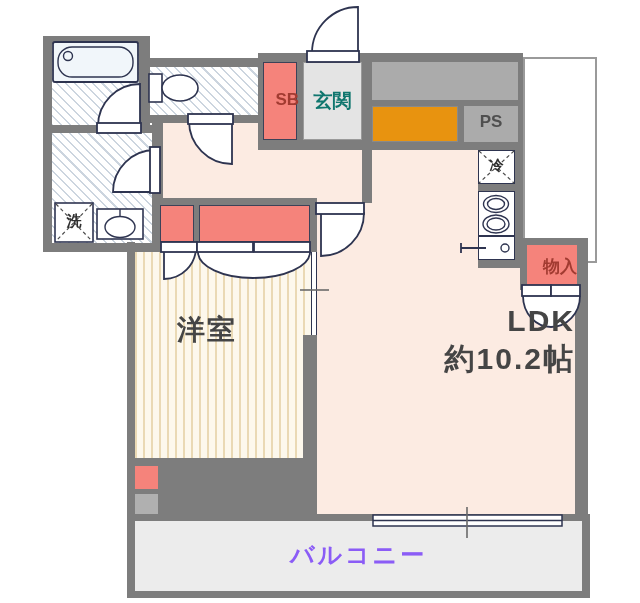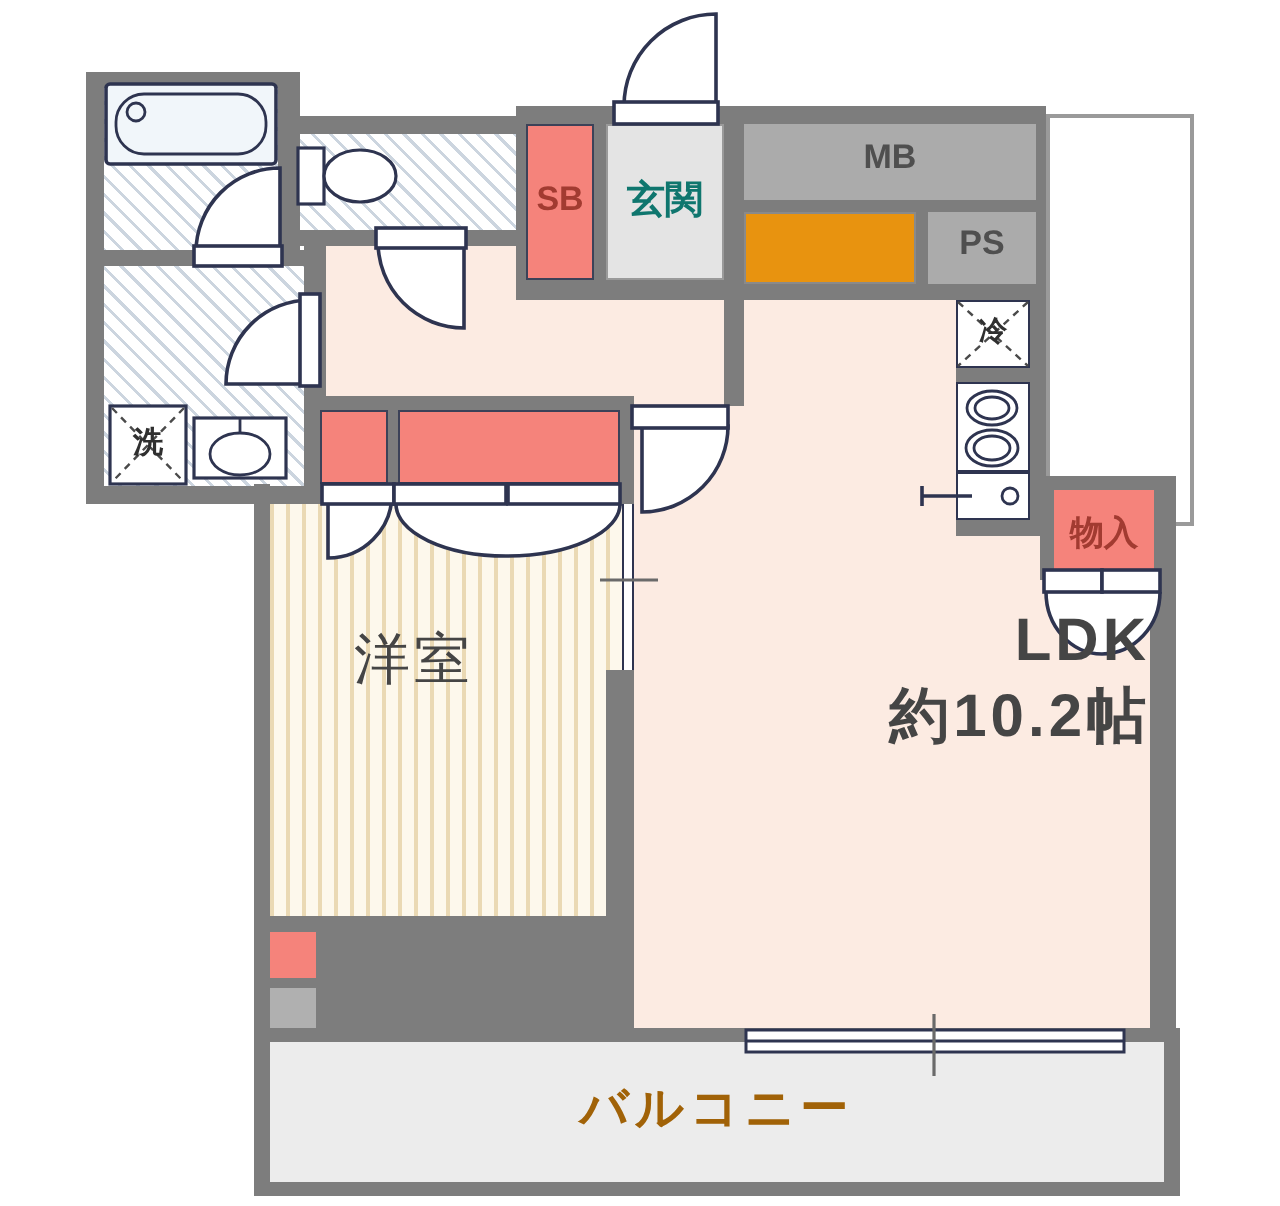--- a/index.html
+++ b/index.html
@@ -14,21 +14,21 @@
   .wall{background:var(--wall);}
   .floor-peach{background:var(--peach);}
   .floor-tatami{background:repeating-linear-gradient(90deg,var(--tatami-stripe) 0 2px,transparent 2px 8px),var(--tatami-bg);}
   .floor-wet{background:repeating-linear-gradient(45deg,transparent 0 5px,var(--hatch) 5px 6.5px),#ffffff;}
   .box-salmon{background:var(--salmon);border:1.5px solid #3c4258;}
   .box-orange{background:var(--orange);border:1.5px solid #8a8a8a;}
   .box-util{background:var(--util);}
   .box-genkan{background:var(--genkan);border:1px solid #9a9a9a;}
   .void{background:#ffffff;border:2px solid #9a9a9a;}
   .lbl{color:var(--lbl);text-align:center;line-height:1.25;}
-  .lbl-red{color:var(--lblred);font-weight:bold;text-align:center;}
+  .lbl-red{color:var(--lblred);font-weight:bold;text-align:right;}
   .lbl-util{color:#4f4f4f;text-align:center;}
   .lbl-fix{color:#2f2f2f;font-weight:bold;text-align:center;}
   svg .door{fill:#ffffff;stroke:var(--navy);stroke-width:1.8;}
   svg .doorfill{fill:#ffffff;stroke:none;}
   svg .doorarc{fill:none;stroke:var(--navy);stroke-width:1.8;}
   svg .fix{fill:#ffffff;stroke:var(--navy);stroke-width:1.6;}
   svg .fixthin{fill:none;stroke:var(--navy);stroke-width:1.4;}
   svg .dash{fill:none;stroke:#4a4a4a;stroke-width:1.2;stroke-dasharray:3.5 3;}
   svg .tick{fill:none;stroke:#6a6a6a;stroke-width:1.6;}
 </style>
@@ -183,29 +183,28 @@
 
     <g>
       <rect x="373" y="515" width="189" height="11" style="fill:#fff;stroke:var(--navy);stroke-width:1.5;"></rect>
       <line x1="373" y1="520.5" x2="562" y2="520.5" class="fixthin"></line>
       <line x1="467" y1="507" x2="467" y2="538" class="tick"></line>
     </g>
 
     <line x1="300" y1="290" x2="329" y2="290" class="tick"></line>
   </svg>
 
-  <div class="abs lbl" style="left:135px;top:312px;width:144px;font-size:28px;font-weight:400;letter-spacing:2px;">
+  <div class="abs lbl" style="left:135px;top:312px;width:144px;font-size:28px;font-weight:700;letter-spacing:2px;">
     <div>洋室</div>
   </div>
   <div class="abs lbl" style="left:317px;top:302px;width:258px;font-size:30px;font-weight:600;letter-spacing:2px;text-align:right;">
     <div>LDK</div>
     <div>約10.2帖</div>
   </div>
-  <div class="abs lbl" style="left:135px;top:540px;width:447px;font-size:24px;font-weight:600;letter-spacing:3px;color:#a16207;">バルコニー</div>
+  <div class="abs lbl" style="left:135px;top:540px;width:447px;font-size:24px;font-weight:600;letter-spacing:3px;color:#8b5cf6;">バルコニー</div>
   <div class="abs lbl" style="left:303px;top:89px;width:59px;font-size:19px;font-weight:600;color:#0f766e;">玄関</div>
   <div class="abs lbl-red" style="left:261px;top:90px;width:38px;font-size:17px;">SB</div>
-  <div class="abs lbl-util" style="left:372px;top:69px;width:146px;font-size:17px;font-weight:600;">MB</div>
   <div class="abs lbl-util" style="left:464px;top:112px;width:54px;font-size:17px;font-weight:600;">PS</div>
   <div class="abs lbl-red" style="left:527px;top:255px;width:50px;font-size:17px;">物入</div>
   <div class="abs lbl-fix" style="left:478px;top:157px;width:37px;font-size:14px;">冷</div>
   <div class="abs lbl-fix" style="left:55px;top:212px;width:38px;font-size:15px;">洗</div>
 
 </div>
 
 </body></html>

